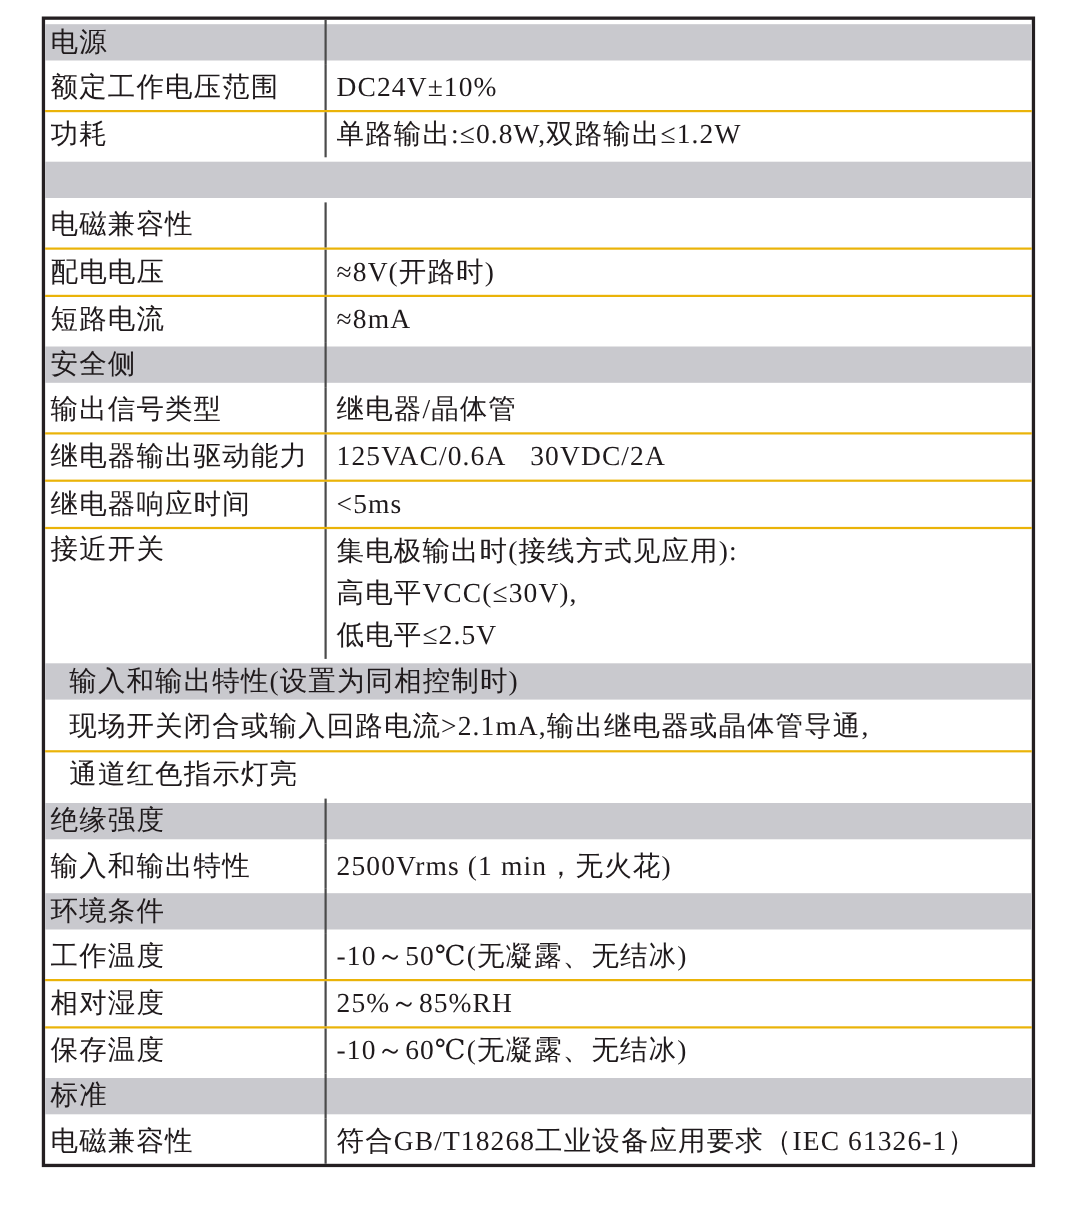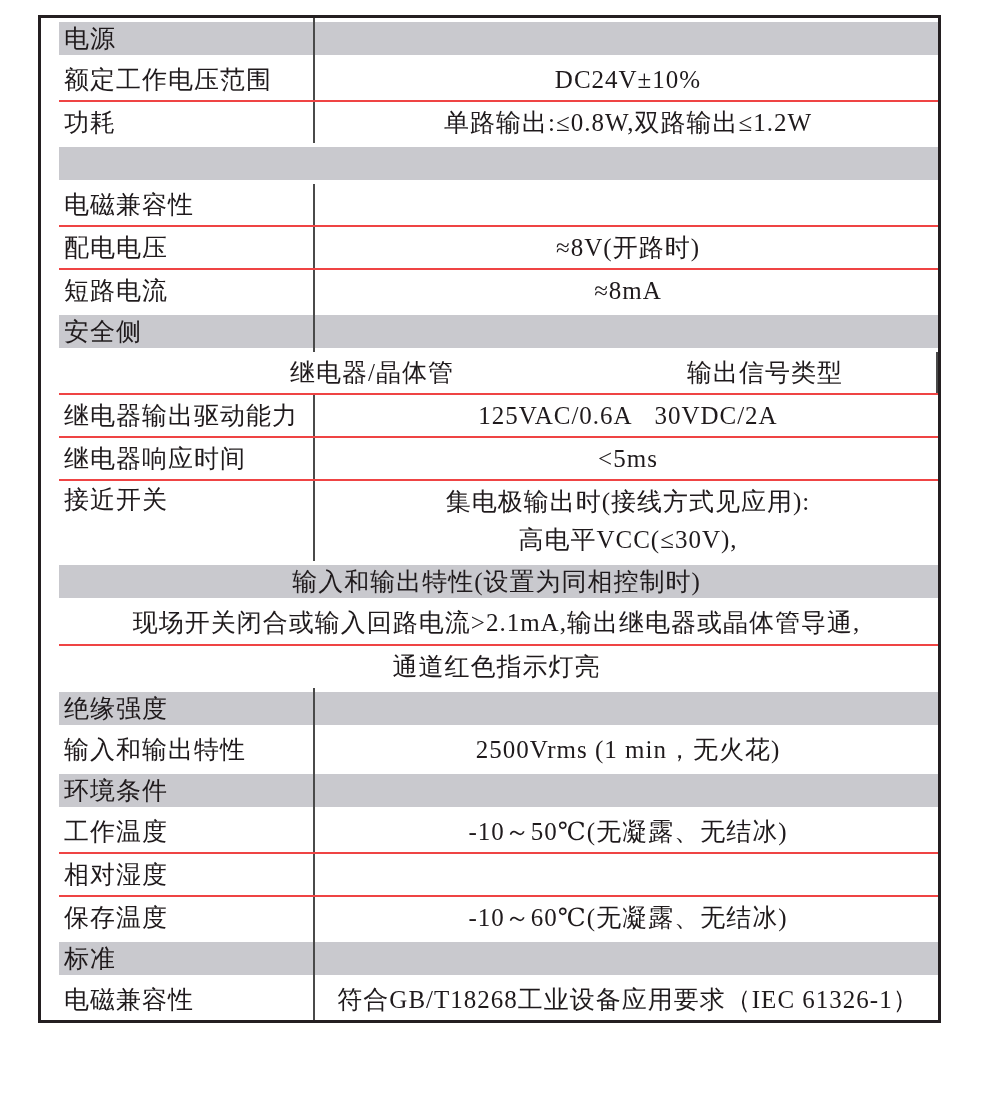--- a/index.html
+++ b/index.html
@@ -18,56 +18,54 @@
     width: 897px;
     border: 3px solid #241f21;
     background: #ffffff;
     box-sizing: content-box;
   }
   .row {
     display: flex;
     min-height: 41px;
     align-items: center;
     position: relative;
-    margin-left: 18px;
   }
-  .row.topline { border-top: 2px solid #ef4444; }
+  .row.topline { border-top: 2px solid #eab308; }
   .cell {
     position: relative;
     z-index: 1;
     font-size: 25px;
     letter-spacing: 1px;
     line-height: 1.2;
     box-sizing: border-box;
   }
   .cell.label {
     flex: 0 0 256px;
     align-self: stretch;
     display: flex;
     align-items: center;
     padding: 0 3px 0 5px;
     border-right: 2px solid #4a4a4a;
   }
   .cell.value {
     flex: 1;
     padding: 2px 6px 2px 9px;
-    text-align: center;
   }
   .row.multi { align-items: stretch; }
   .row.multi .cell.label { align-items: flex-start; padding-top: 4px; }
   .row.multi .vline, .row.full .fline { line-height: 38px; }
   
   .row.section::before, .row.section-full::before {
     content: "";
     position: absolute;
     left: 0; right: 0; top: 4px; bottom: 4px;
     background: #c9c9ce;
     z-index: 0;
   }
-  .row.section-full .cell.value, .row.full .cell.value { padding-left: 2px; }
+  .row.section-full .cell.value, .row.full .cell.value { padding-left: 22px; }
 </style>
 </head>
 <body>
 
 <div class="spec-table">
     <div class="row section">
       <div class="cell label">电源</div>
       <div class="cell value"></div>
     </div>
     <div class="row pair">
@@ -90,36 +88,37 @@
     </div>
     <div class="row pair topline">
       <div class="cell label">短路电流</div>
       <div class="cell value">≈8mA</div>
     </div>
     <div class="row section">
       <div class="cell label">安全侧</div>
       <div class="cell value"></div>
     </div>
     <div class="row pair">
+      <div class="cell label">输出信号类型</div>
       <div class="cell value">继电器/晶体管</div>
-      <div class="cell label">输出信号类型</div>
     </div>
     <div class="row pair topline">
       <div class="cell label">继电器输出驱动能力</div>
       <div class="cell value">125VAC/0.6A&nbsp;&nbsp;&nbsp;30VDC/2A</div>
     </div>
     <div class="row pair topline">
       <div class="cell label">继电器响应时间</div>
       <div class="cell value">&lt;5ms</div>
     </div>
     <div class="row pair topline multi">
       <div class="cell label">接近开关</div>
       <div class="cell value">
         <div class="vline">集电极输出时(接线方式见应用):</div>
         <div class="vline">高电平VCC(≤30V),</div>
+        <div class="vline">低电平≤2.5V</div>
       </div>
     </div>
     <div class="row section-full">
       <div class="cell value">输入和输出特性(设置为同相控制时)</div>
     </div>
     <div class="row full">
       <div class="cell value">
         <div class="fline">现场开关闭合或输入回路电流&gt;2.1mA,输出继电器或晶体管导通,</div>
       </div>
     </div>
@@ -139,20 +138,21 @@
     <div class="row section">
       <div class="cell label">环境条件</div>
       <div class="cell value"></div>
     </div>
     <div class="row pair">
       <div class="cell label">工作温度</div>
       <div class="cell value">-10～50℃(无凝露、无结冰)</div>
     </div>
     <div class="row pair topline">
       <div class="cell label">相对湿度</div>
+      <div class="cell value">25%～85%RH</div>
     </div>
     <div class="row pair topline">
       <div class="cell label">保存温度</div>
       <div class="cell value">-10～60℃(无凝露、无结冰)</div>
     </div>
     <div class="row section">
       <div class="cell label">标准</div>
       <div class="cell value"></div>
     </div>
     <div class="row pair">

